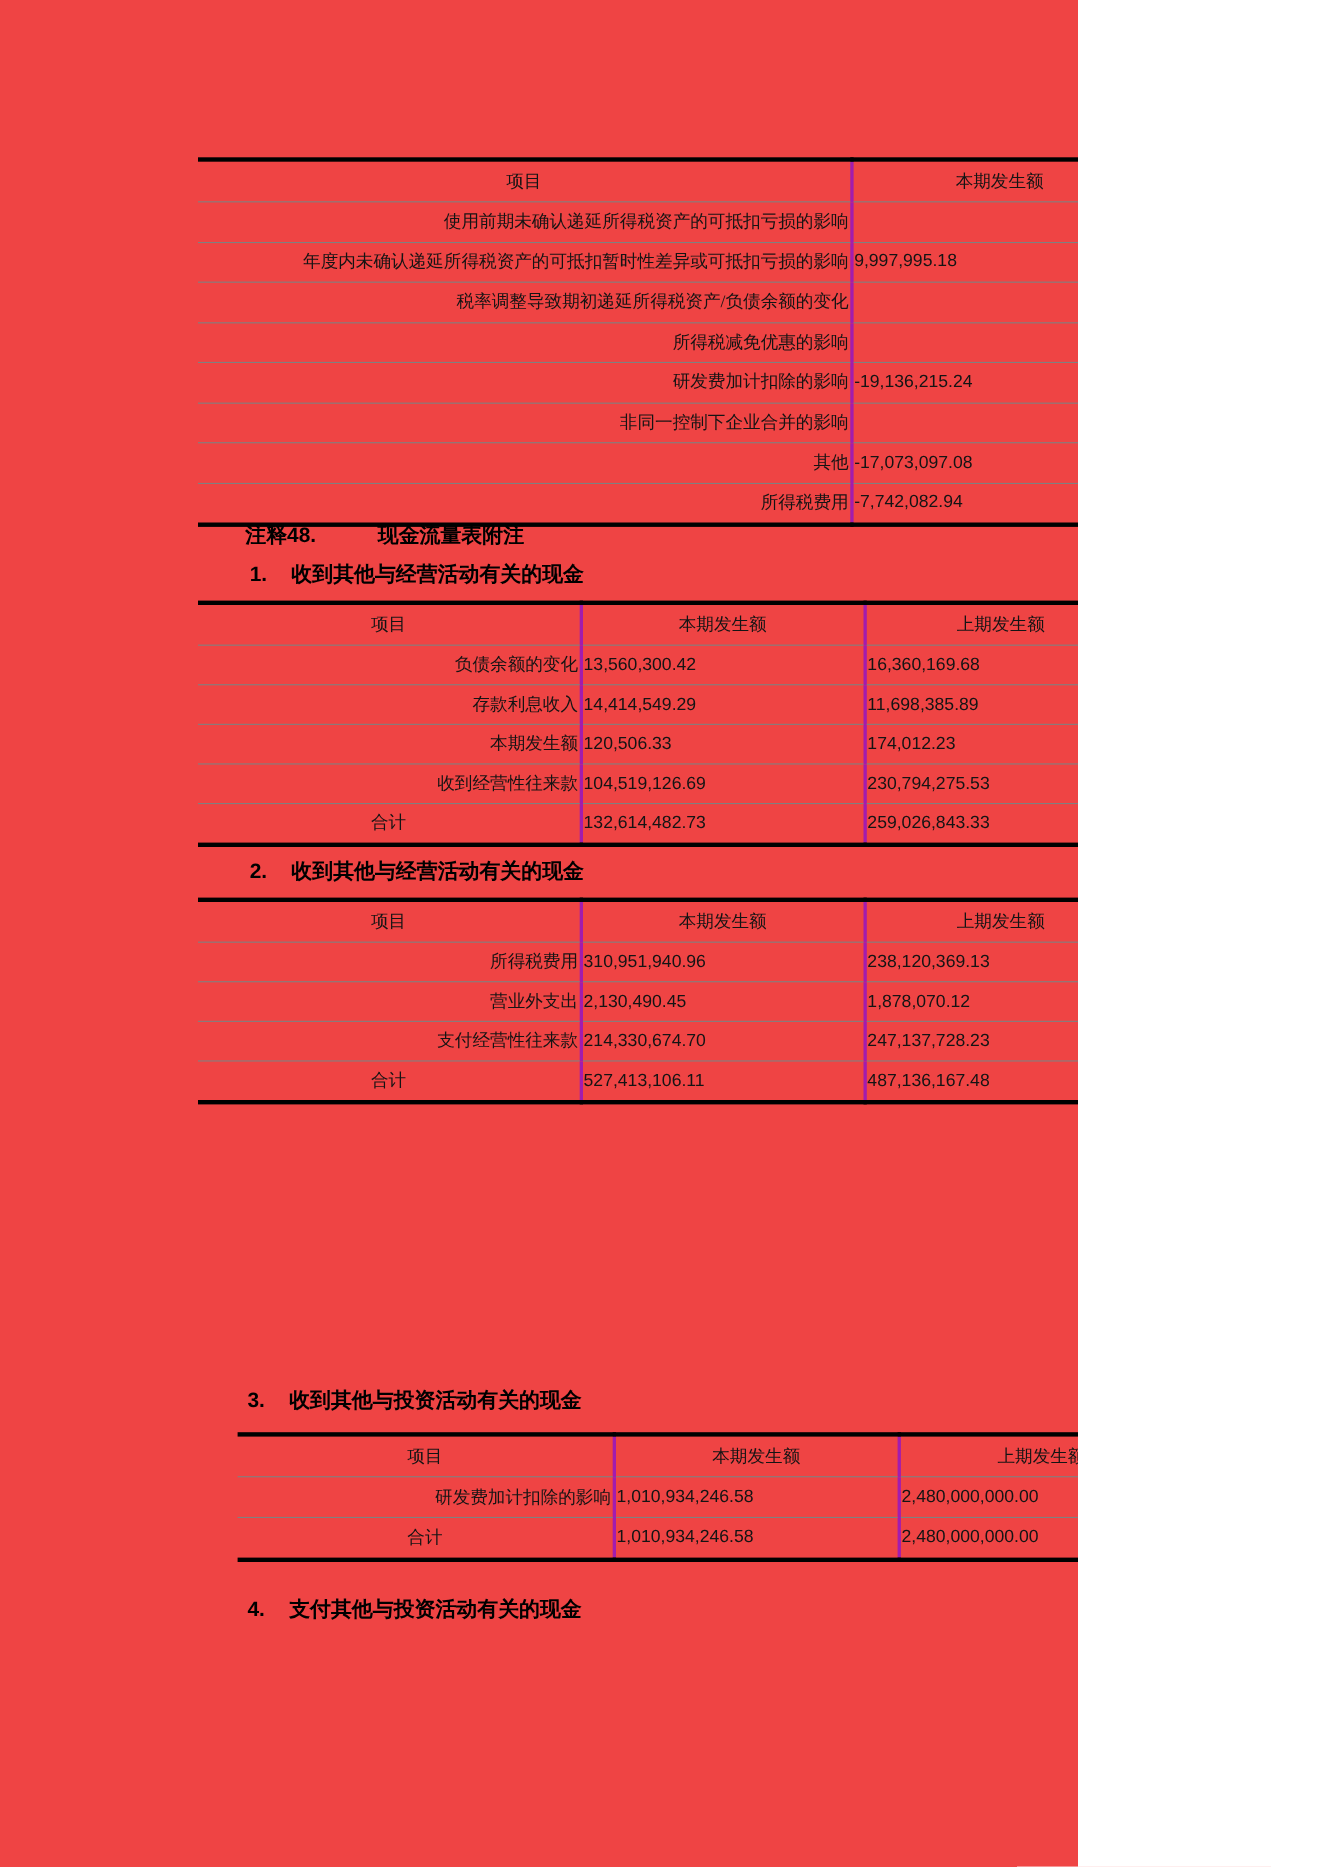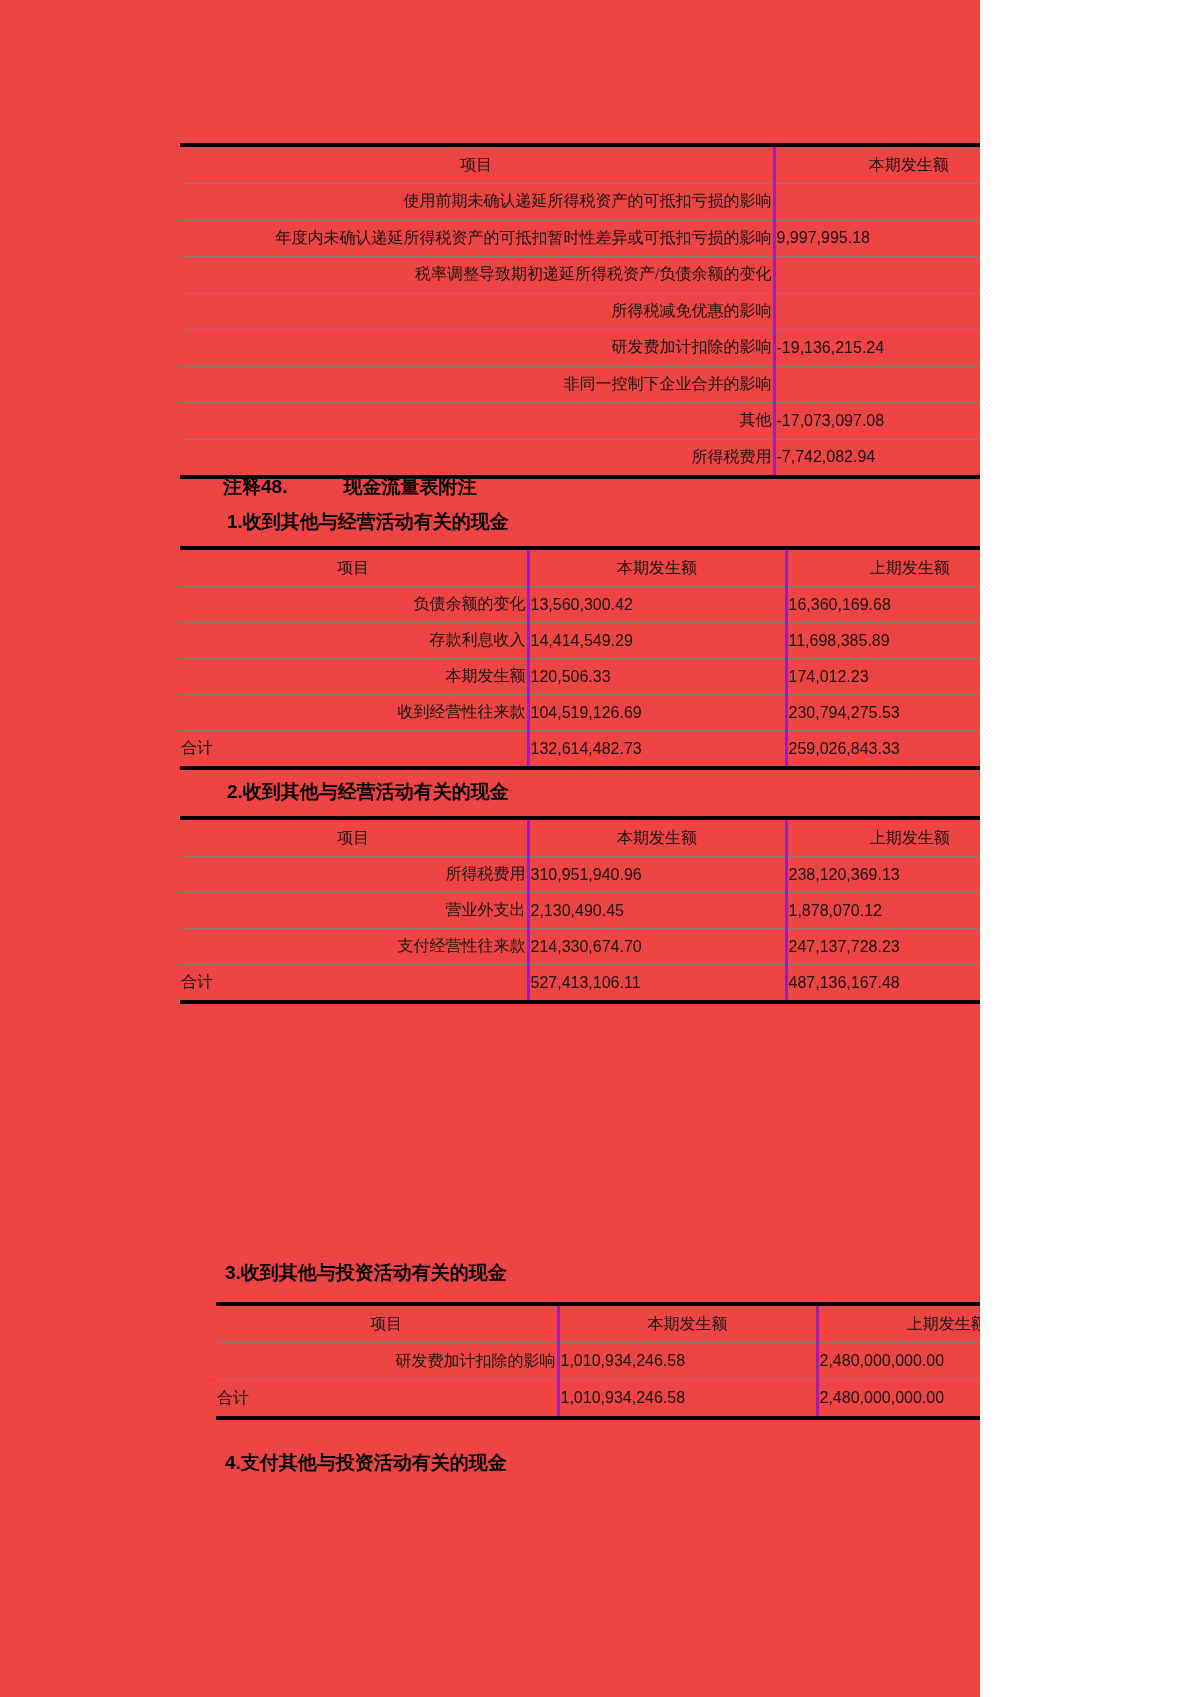--- a/index.html
+++ b/index.html
@@ -7,34 +7,34 @@
   .page{position:relative;width:980px;height:1697px;background:#ef4444;overflow:hidden;}
 
   table.fin{position:absolute;border-collapse:collapse;table-layout:fixed;
             border-top:4px solid #000;border-bottom:4px solid #000;}
   .fin th,.fin td{border-bottom:1px solid #808080;overflow:hidden;white-space:nowrap;}
   .fin th{font-weight:normal;text-align:center;height:34px;font-size:16px;}
   .fin td{height:33px;font-size:16px;}
   .fin th + th,.fin td + td{border-left:3px solid #a21caf;}
   .item{text-align:right;padding-left:12px;}
   .num{text-align:left;padding-right:9px;font-family:"Liberation Sans","DejaVu Sans",sans-serif;font-size:15px;}
-  tr.total td.tlabel{}
+  tr.total td.tlabel{text-align:center;}
 
   #tableA{left:180px;top:143px;width:862px;}
   #tableA td{height:33.5px;}
   #tableB{left:180px;top:546px;width:852px;}
   #tableC{left:180px;top:816px;width:852px;}
   #tableD{left:216px;top:1302px;width:859px;}
   #tableD td{height:34px;}
 
   .heading{position:absolute;font-weight:bold;font-size:19px;white-space:nowrap;
            font-family:"Liberation Sans","DejaVu Sans",sans-serif;color:#000;}
   #note48{left:223px;top:474px;}
   #note48 .note-title{margin-left:56px;}
-  .sec-title{}
+  .sec-title{margin-left:22px;}
   #sec1{left:227px;top:509px;}
   #sec2{left:227px;top:779px;}
   #sec3{left:225px;top:1260px;}
   #sec4{left:225px;top:1450px;}
 </style>
 </head>
 <body>
 
 <div class="page">
 

